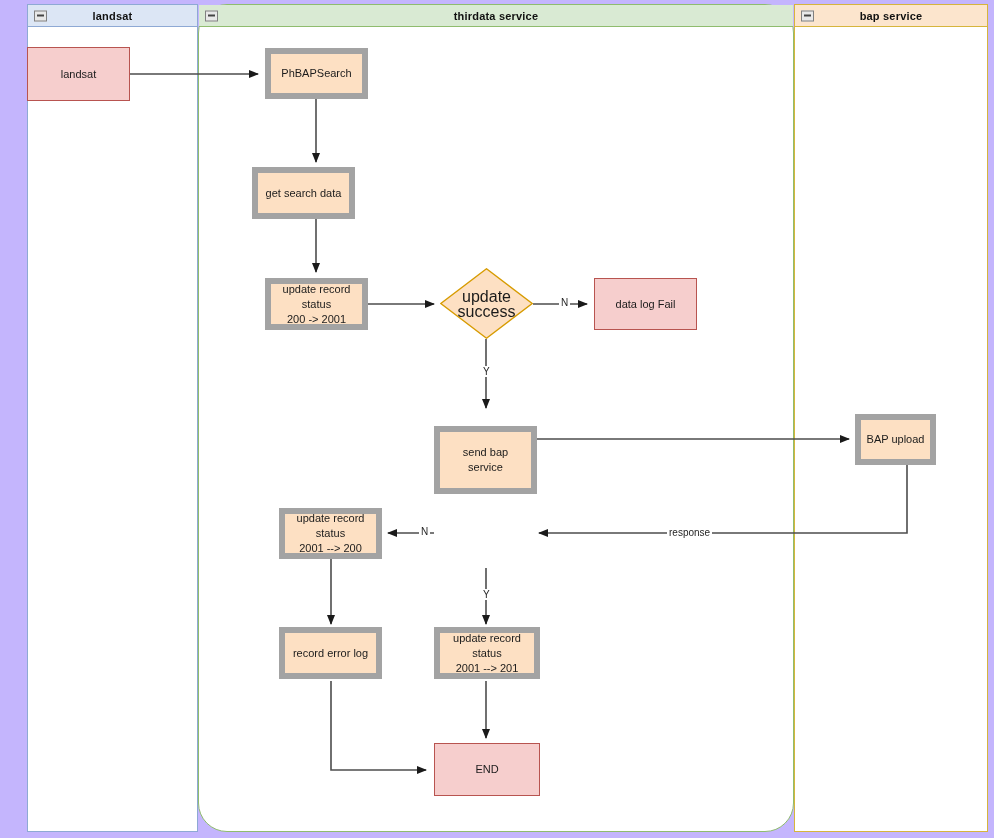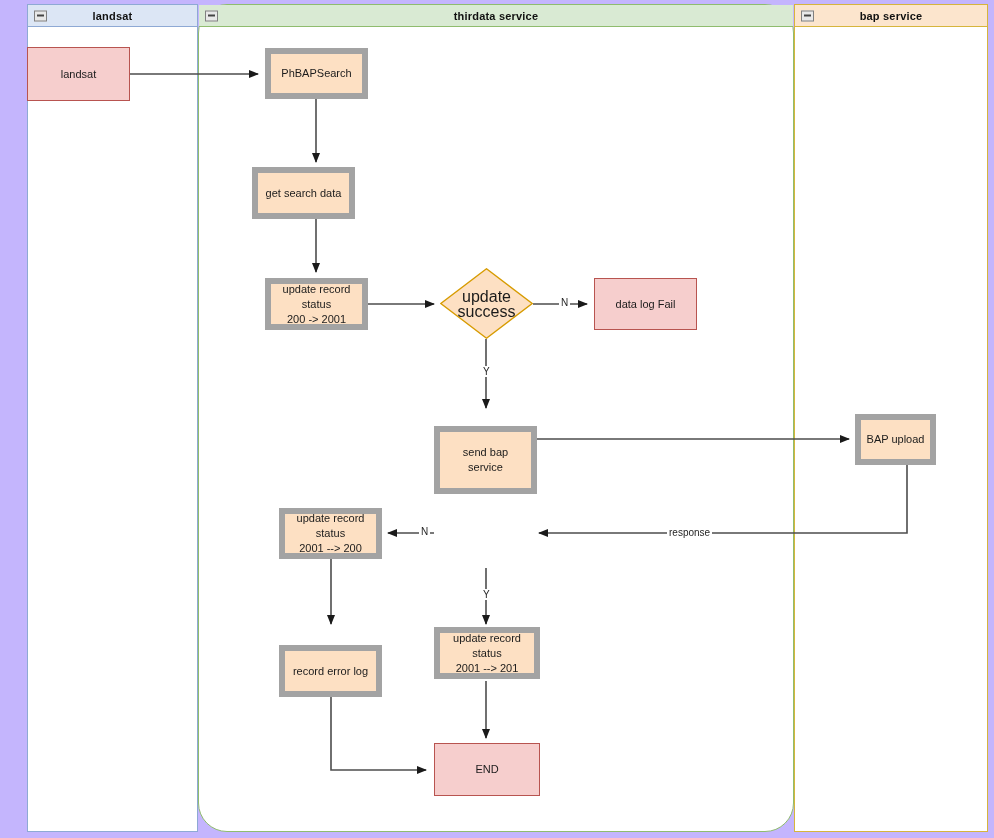--- a/index.html
+++ b/index.html
@@ -210,20 +210,20 @@
   <div class="node terminal" style="left:594px; top:278px; width:103px; height:52px; z-index:4;">data log Fail</div>
 
   <div class="node process" style="left:434px; top:414px; width:103px; height:68px; z-index:4;margin-top:12px;">send bap service</div>
 
   <div class="node process" style="left:855px; top:414px; width:81px; height:51px; z-index:4;">BAP upload</div>
 
 
   <div class="node process" style="left:279px; top:508px; width:103px; height:51px; z-index:4;">update record status
 2001 --&gt; 200</div>
 
-  <div class="node process" style="left:279px; top:645px; width:103px; height:52px; z-index:4;">record error log</div>
+  <div class="node process" style="left:279px; top:627px; width:103px; height:52px; z-index:4;">record error log</div>
 
   <div class="node process" style="left:434px; top:627px; width:106px; height:52px; z-index:4;">update record status
 2001 --&gt; 201</div>
 
   <div class="node terminal" style="left:434px; top:743px; width:106px; height:53px; z-index:4;text-align:center;">END</div>
 
 </div>
 
 </body></html>

